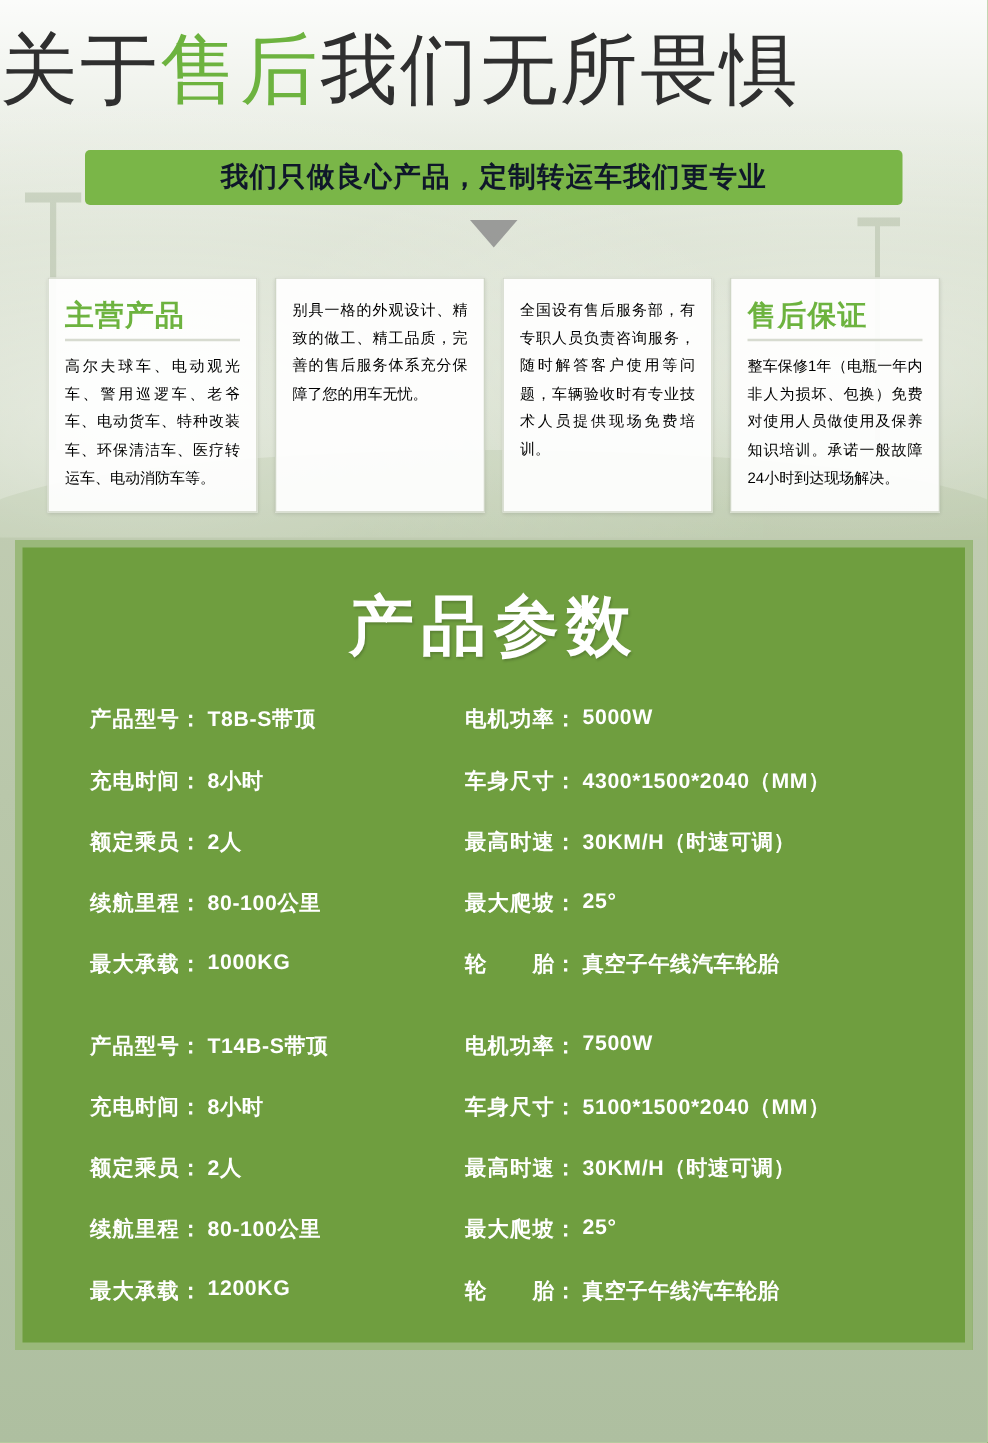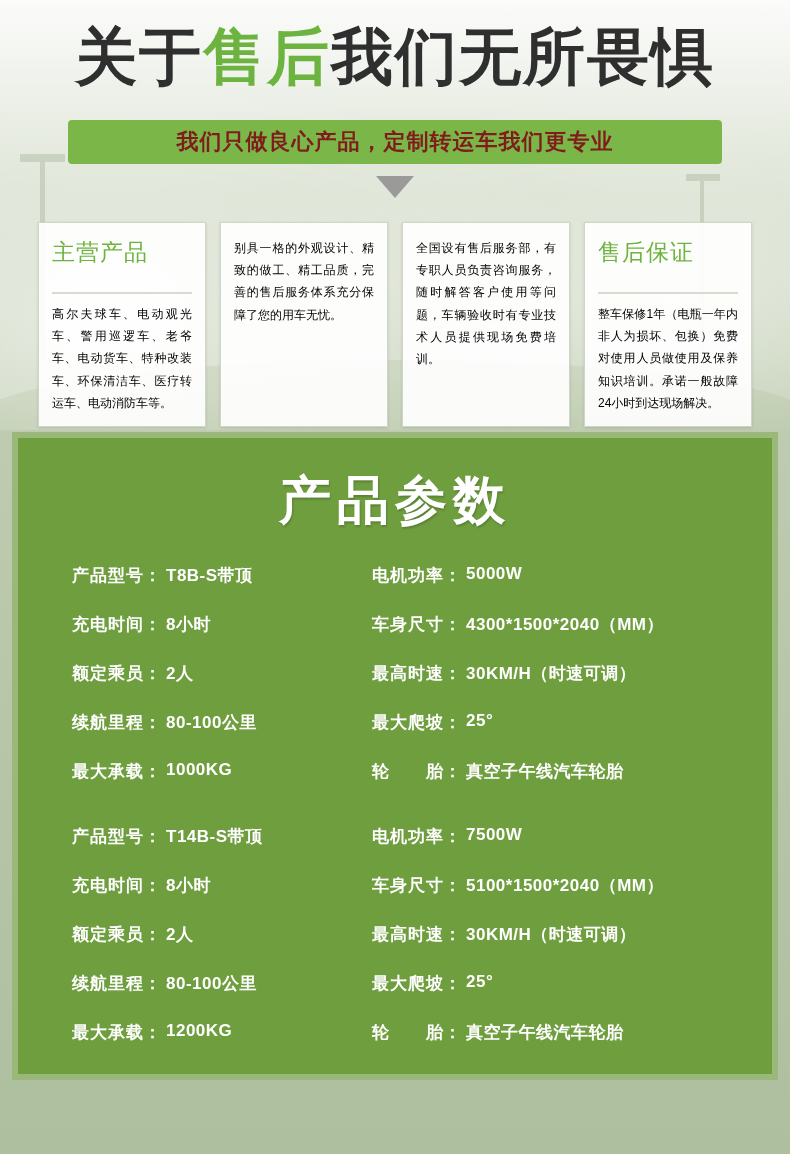--- a/index.html
+++ b/index.html
@@ -41,42 +41,41 @@
     opacity: 0.35;
     pointer-events: none;
   }
 
   
   .headline {
     position: absolute;
     top: 22px;
     left: 0;
     width: 100%;
-    text-align: center;
     font-size: 62px;
-    font-weight: bold;
+    font-weight: normal;
     letter-spacing: 2px;
     color: #2f2f2f;
     line-height: 1.12;
     white-space: nowrap;
   }
   .headline .hl-accent {
     color: #6db33f;
   }
 
   
   .subbar {
     position: absolute;
     top: 120px;
     left: 68px;
     width: 654px;
     height: 44px;
     background: #7ab648;
     border-radius: 4px;
-    color: #7f1d1d;
+    color: #0f172a;
     font-size: 22px;
     font-weight: bold;
     letter-spacing: 1px;
     display: flex;
     align-items: center;
     justify-content: center;
     box-sizing: border-box;
   }
 
   .arrow-down {
@@ -105,24 +104,24 @@
     width: 168px;
     min-height: 188px;
     background: rgba(255,255,255,0.92);
     border: 1px solid #cfd6c6;
     box-shadow: 0 1px 3px rgba(0,0,0,0.12);
     box-sizing: border-box;
     padding: 14px 13px 12px 13px;
   }
   .card-title {
     font-size: 23px;
-    font-weight: normal;
+    font-weight: bold;
     color: #6db33f;
     letter-spacing: 1px;
-    padding-bottom: 24px;
+    padding-bottom: 3px;
     border-bottom: 2px solid #d7dbd0;
     margin-bottom: 9px;
     white-space: nowrap;
   }
   .card-body {
     font-size: 12px;
     line-height: 1.85;
     color: #000000;
     text-align: justify;
   }

